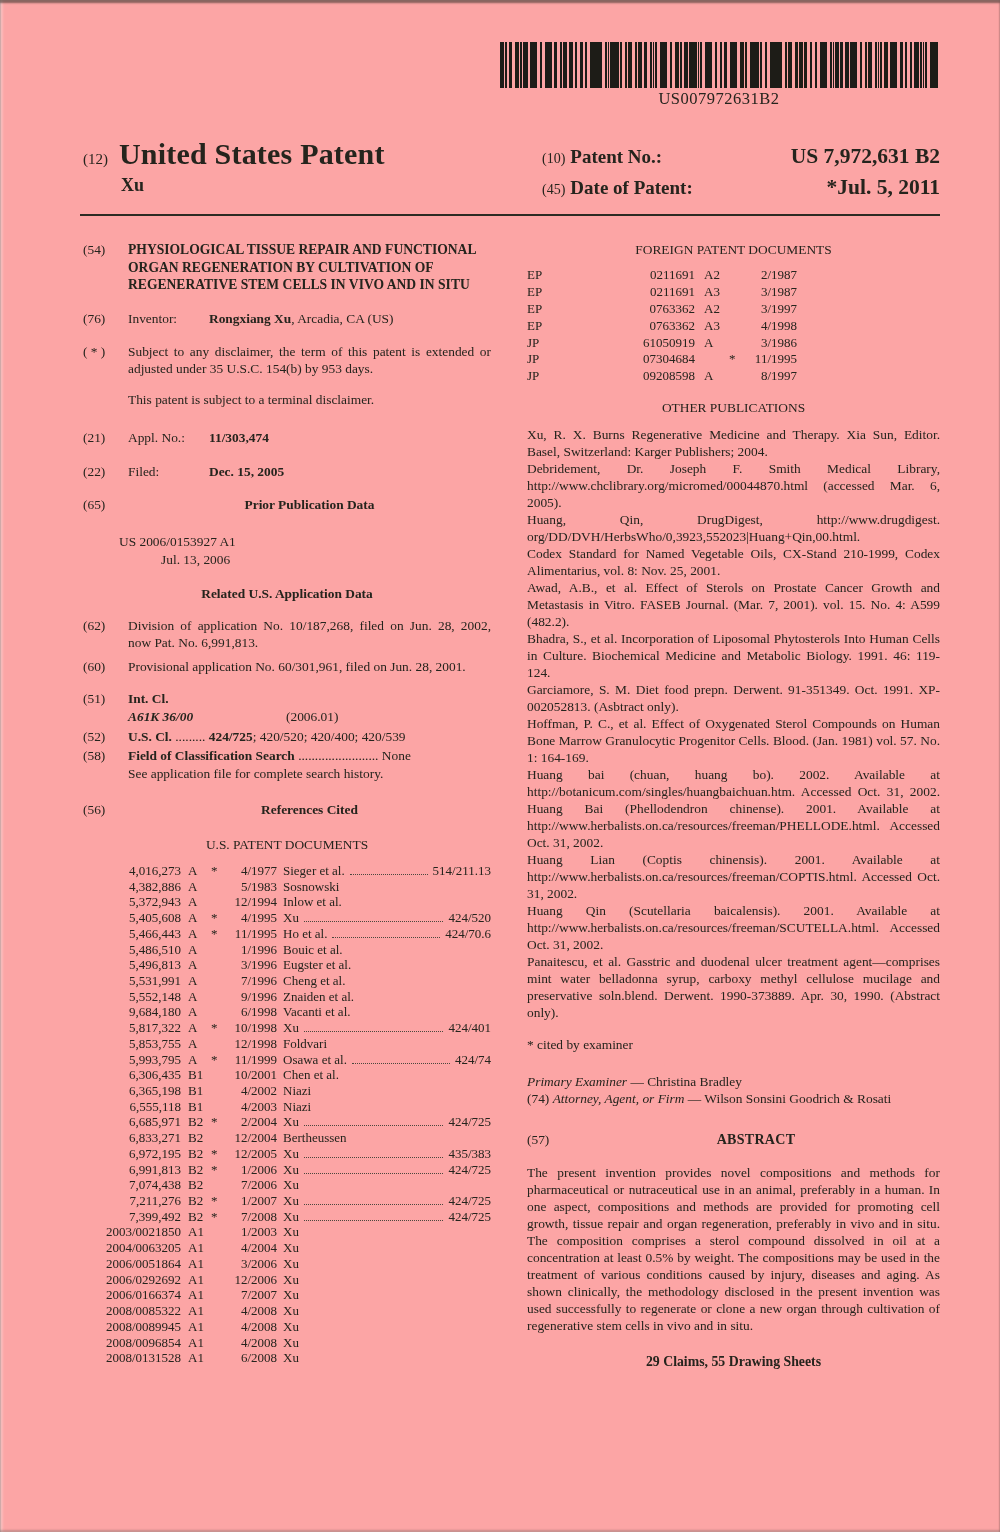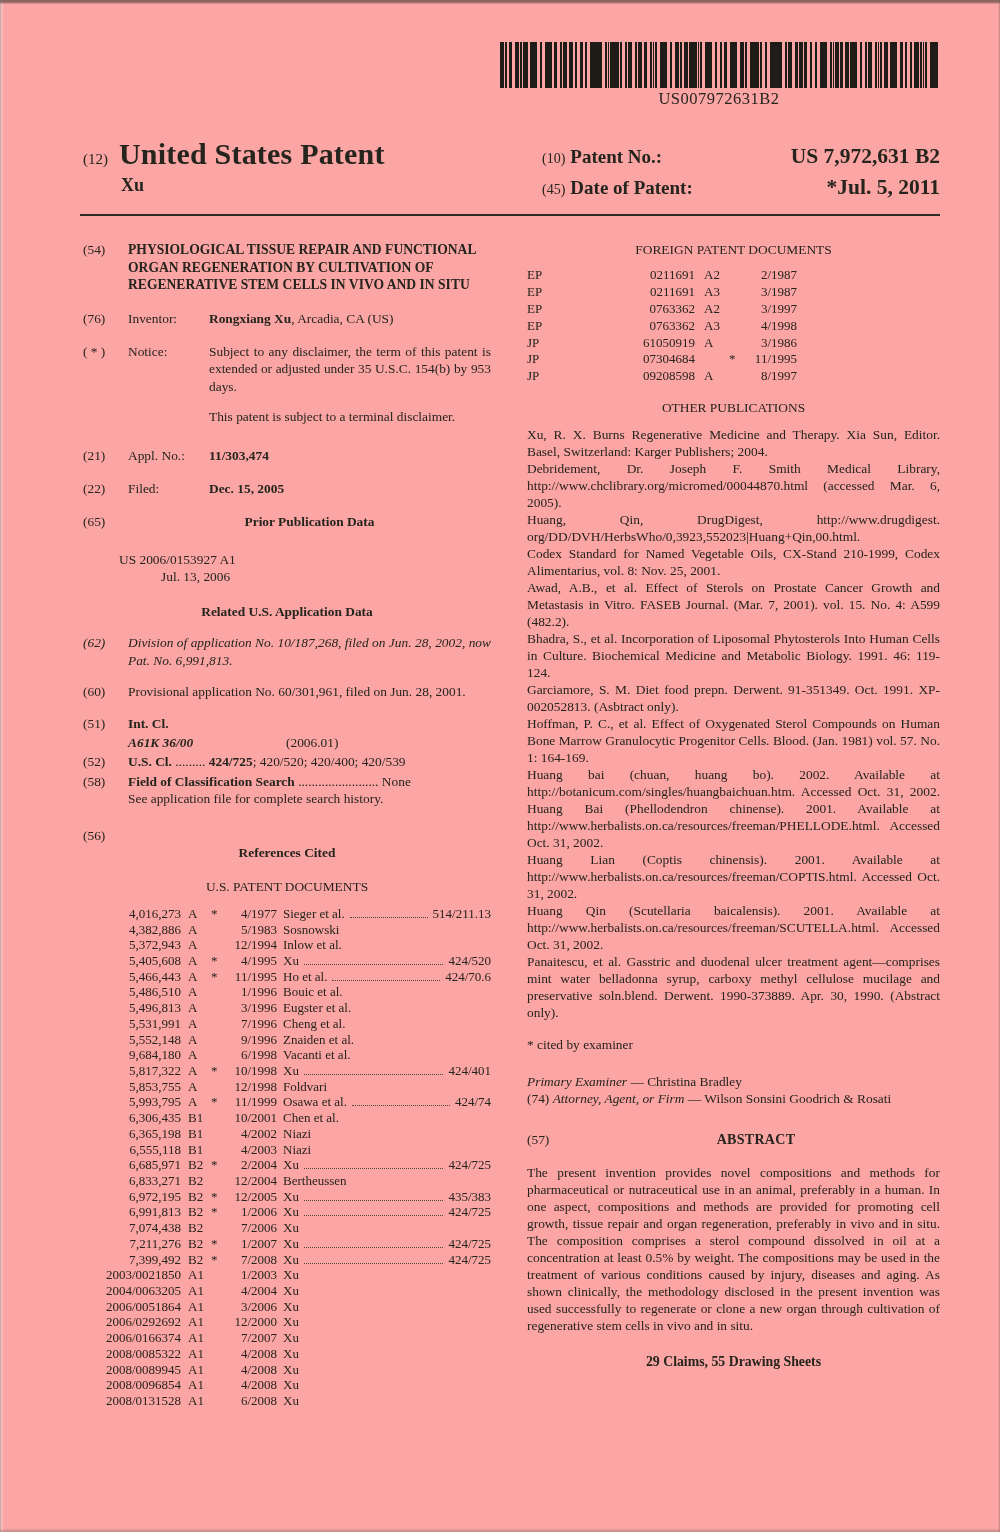--- a/index.html
+++ b/index.html
@@ -135,21 +135,20 @@
         <span class="g">(76)</span>
         <div class="bd">
           <span class="kv-label">Inventor:</span><span class="kv-val"><span class="b">Rongxiang Xu</span><span>, Arcadia, CA (US)</span></span>
         </div>
       </div>
 
       <div class="sec">
         <span class="g">( * )</span>
         <div class="bd">
           <div style="display:flex;">
-            <span class="kv-label">Notice:</span>
             <div style="flex:1;">
               <p class="just" style="margin:0;">Subject to any disclaimer, the term of this patent is extended or adjusted under 35 U.S.C. 154(b) by 953 days.</p>
               <p class="just notice-p2" style="margin-bottom:0;">This patent is subject to a terminal disclaimer.</p>
             </div>
           </div>
         </div>
       </div>
 
       <div class="sec" style="margin-top:21px;">
         <span class="g">(21)</span>
@@ -167,21 +166,21 @@
           <div class="bd center-head">Prior Publication Data</div>
         </div>
         <div class="publine">
           <span>US 2006/0153927 A1</span>
           <span class="pdate">Jul. 13, 2006</span>
         </div>
       </div>
 
       <div class="related-head" style="margin-top:17px;">Related U.S. Application Data</div>
 
-      <div class="sec" style="margin-bottom:14px;font-style:italic;">
+      <div class="sec" style="margin-bottom:6px;">
         <span class="g">(62)</span>
         <div class="bd just">Division of application No. 10/187,268, filed on Jun. 28, 2002, now Pat. No. 6,991,813.</div>
       </div>
 
       <div class="sec" style="margin-bottom:15px;">
         <span class="g">(60)</span>
         <div class="bd just">Provisional application No. 60/301,961, filed on Jun. 28, 2001.</div>
       </div>
 
       <div class="sec" style="margin-bottom:2px; display:block;">
@@ -207,21 +206,21 @@
         <div style="display:flex;">
           <span class="g">(58)</span>
           <div class="bd"><span class="b">Field of Classification Search</span>
             <span>........................</span>
             <span>None</span>
           </div>
         </div>
         <div style="padding-left:45px;">See application file for complete search history.</div>
       </div>
 
-      <div class="sec" style="margin-top:19px; margin-bottom:0;flex-direction:column;">
+      <div class="sec" style="margin-top:19px; margin-bottom:0;">
         <span class="g">(56)</span>
         <div class="bd center-head">References Cited</div>
       </div>
 
       <div class="center-head-plain" style="margin-top:17px;">U.S. PATENT DOCUMENTS</div>
 
       <div class="us-docs">
 
           <div class="usrow">
             <span class="c-num">4,016,273</span>
@@ -480,21 +479,21 @@
             <span class="c-date">3/2006</span>
             <span class="c-name">Xu</span>
 
             <span class="c-ref"></span>
           </div>
 
           <div class="usrow">
             <span class="c-num">2006/0292692</span>
             <span class="c-kind">A1</span>
             <span class="c-star"></span>
-            <span class="c-date">12/2000</span>
+            <span class="c-date">12/2006</span>
             <span class="c-name">Xu</span>
 
             <span class="c-ref"></span>
           </div>
 
           <div class="usrow">
             <span class="c-num">2006/0166374</span>
             <span class="c-kind">A1</span>
             <span class="c-star"></span>
             <span class="c-date">7/2007</span>

